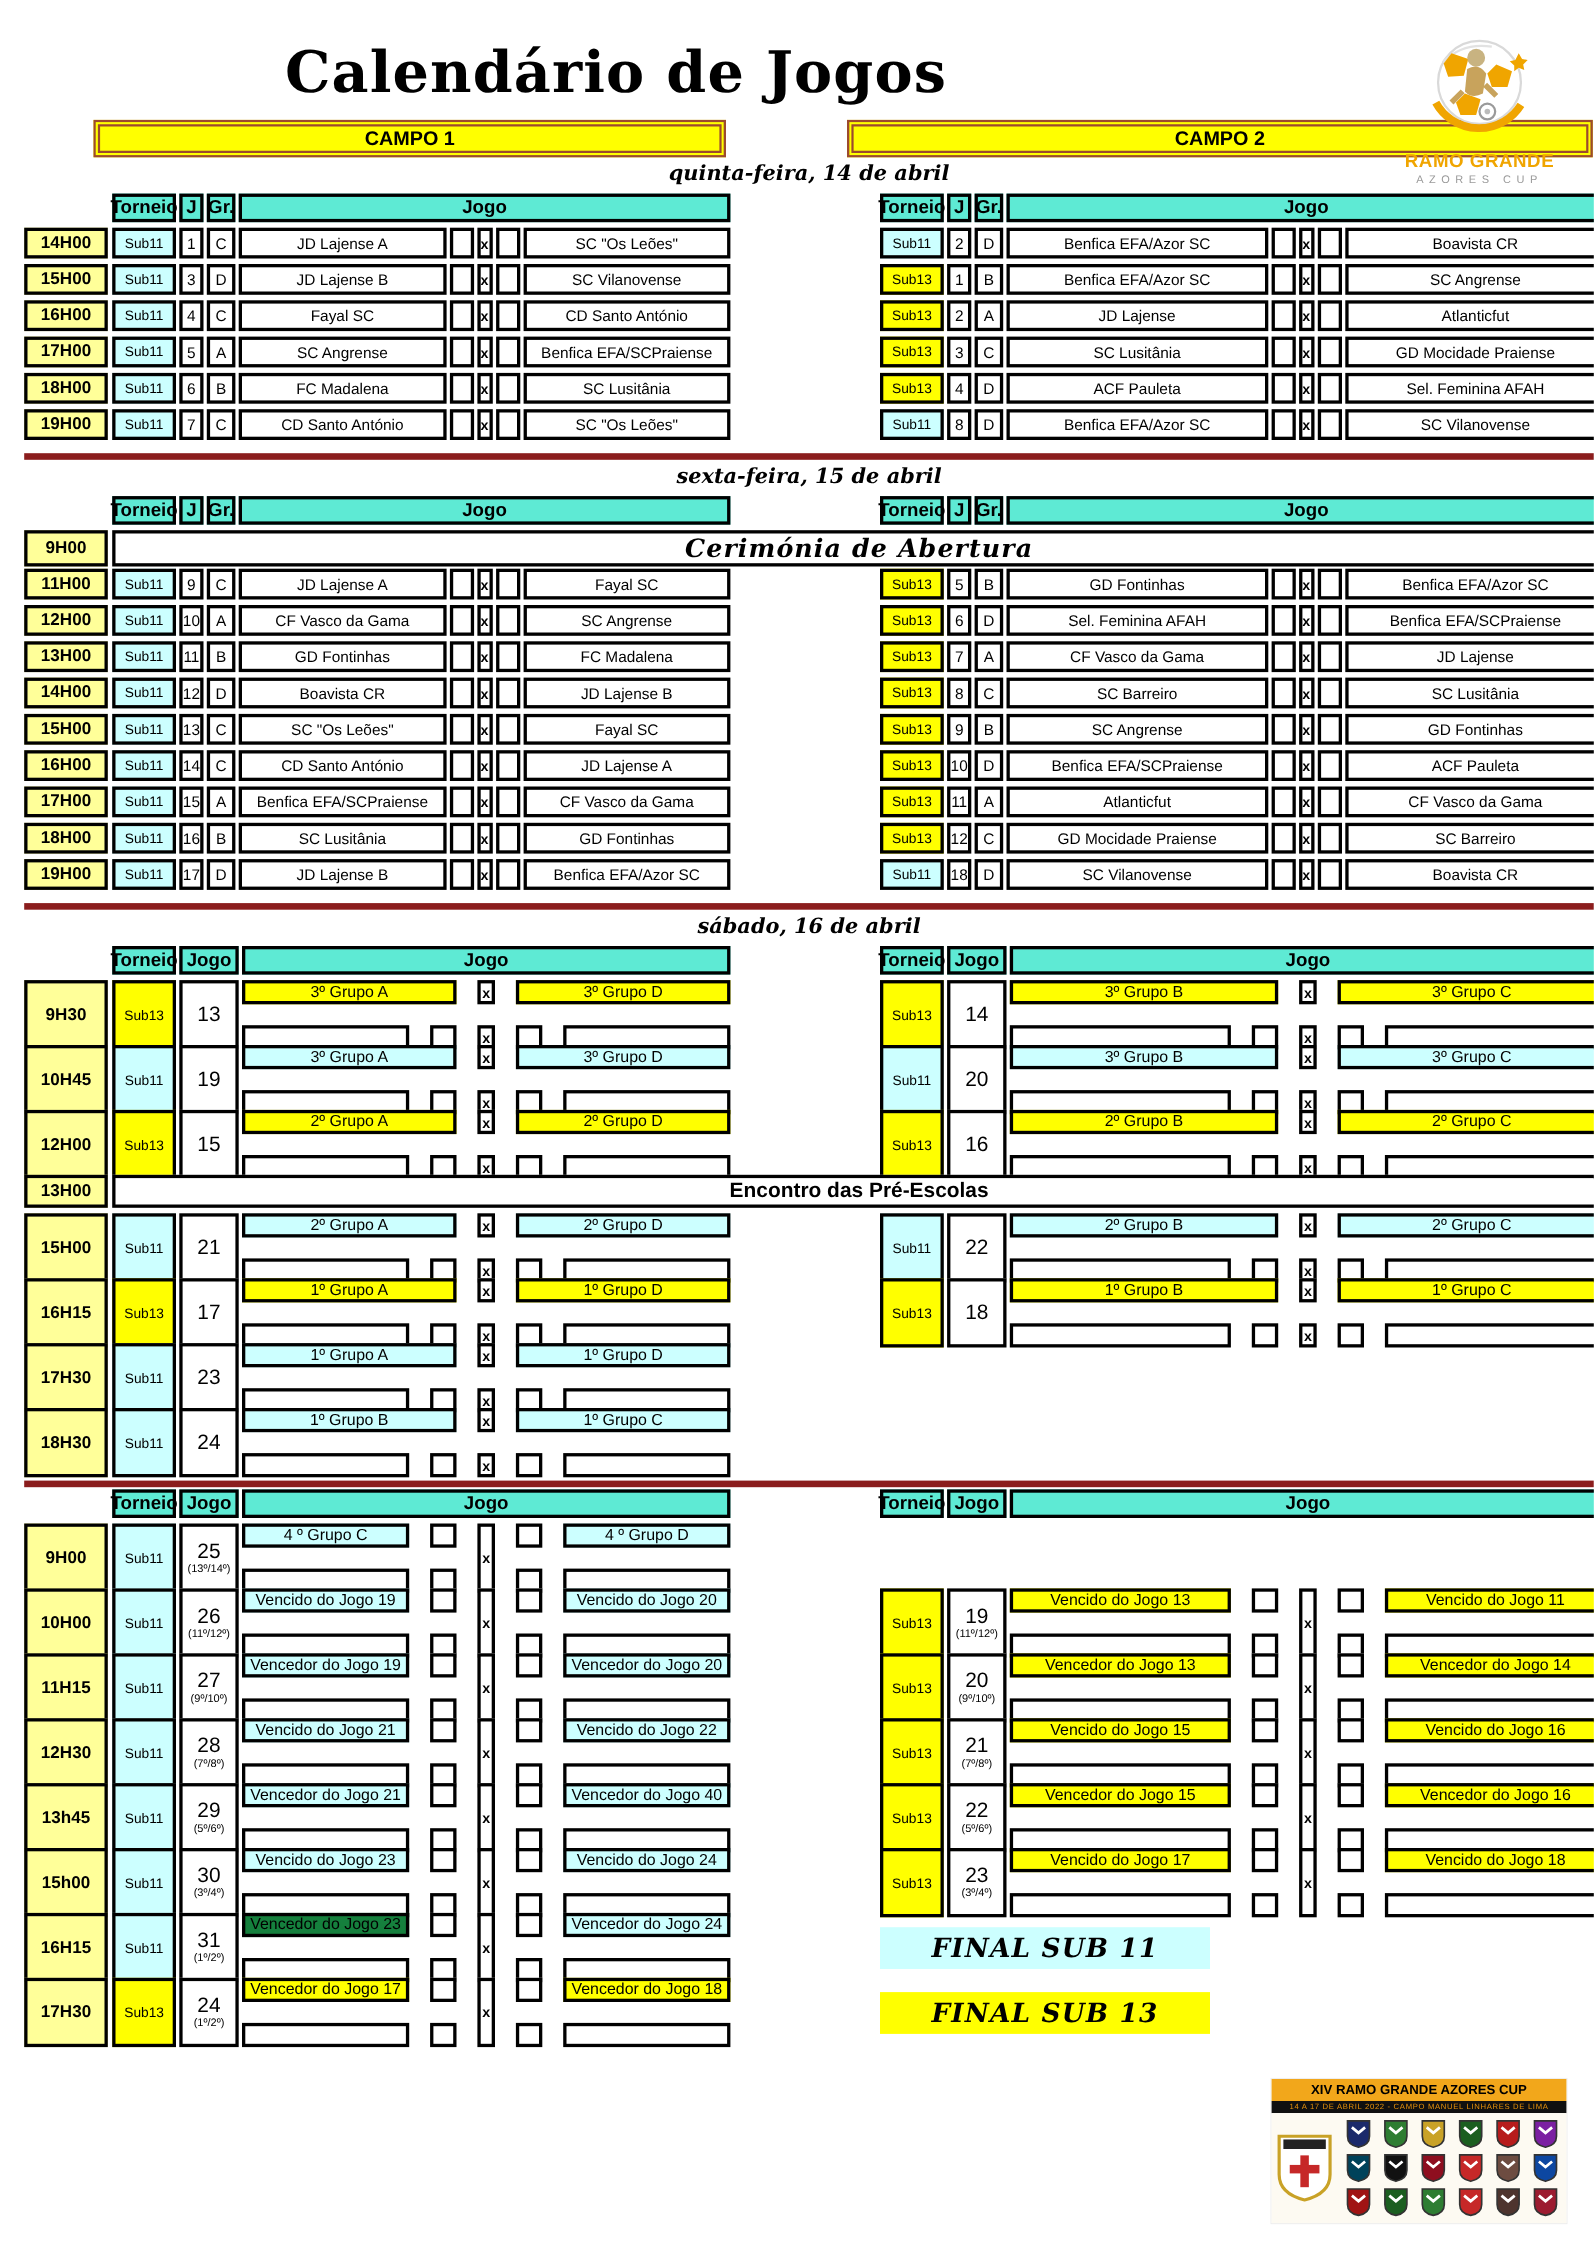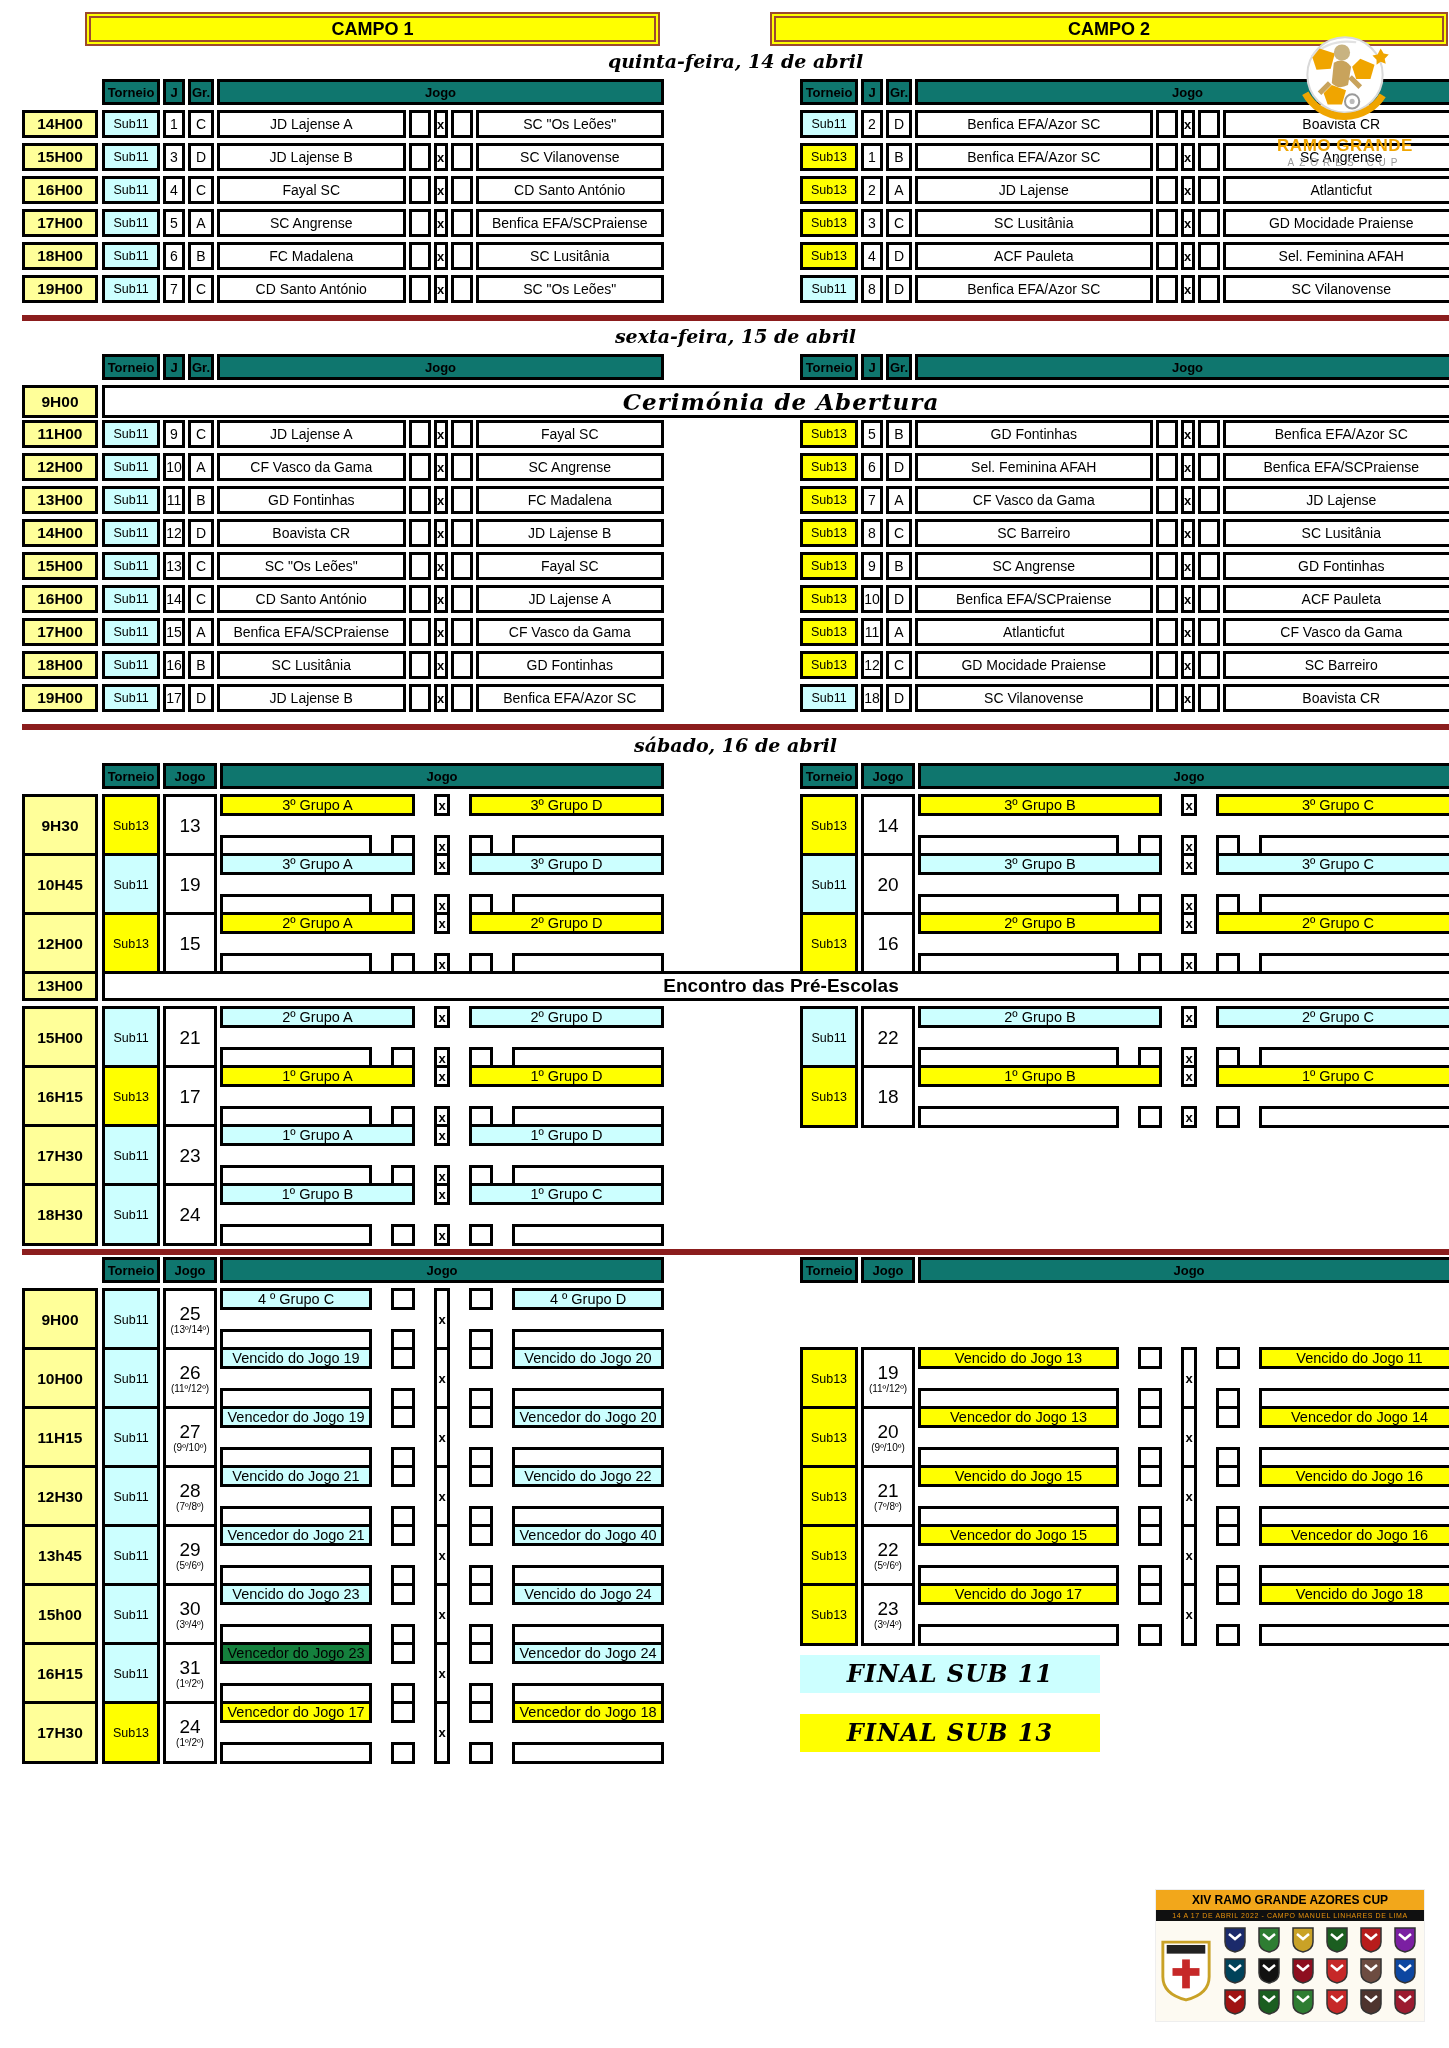--- a/index.html
+++ b/index.html
@@ -20,22 +20,22 @@
         font-size:19px;margin:4px 0 7px 0;}
   .day-row{display:grid;grid-template-columns:76px 562px 128px 660px;column-gap:4px;margin-bottom:5px;}
   .r-g{height:28px;}
   .r-k{height:54px;}
   .r-span{height:30px;}
   .time{background:#FFFF99;border:3px solid #000;display:flex;align-items:center;justify-content:center;
         font-weight:700;font-size:15.5px;}
   .c-head{display:grid;column-gap:3px;height:26px;}
   .c-head.g{grid-template-columns:58px 22px 26px 1fr;}
   .c-head.k{grid-template-columns:58px 54px 1fr;}
-  .th{background:#0f766e;border:3px solid #000;display:flex;align-items:center;justify-content:center;
-      font-weight:700;font-size:13px;}
+  .th{background:#5eead4;border:3px solid #000;display:flex;align-items:center;justify-content:center;
+      font-weight:700;font-size:17px;}
   .g-row{display:grid;grid-template-columns:58px 22px 26px 1fr 22px 14px 22px 1fr;column-gap:3px;}
   .k-row{display:grid;grid-template-columns:58px 54px 1fr;column-gap:3px;}
   .cell{border:3px solid #000;background:#fff;display:flex;align-items:center;justify-content:center;
         font-size:14px;white-space:nowrap;overflow:hidden;}
   .tor{font-size:12.5px;}
   .xc{font-weight:700;font-size:13px;}
   .numcell{flex-direction:column;line-height:1;}
   .num{font-size:19px;}
   .numsub{font-size:10px;margin-top:2px;}
   .block{display:grid;grid-template-columns:1fr 24px 16px 24px 1fr;grid-template-rows:1fr 1fr;gap:19px;height:100%;}
@@ -70,20 +70,21 @@
       <path d="M44 36 Q54 30 61 40 L58 58 Q48 63 42 56 Z" fill="#C8A35C"></path>
       <path d="M40 56 L30 66 M60 50 L70 60" stroke="#C8A35C" stroke-width="5" fill="none"></path>
       <circle cx="62" cy="74" r="7" fill="#fff" stroke="#9a9a9a" stroke-width="2"></circle>
       <circle cx="62" cy="74" r="2.5" fill="#bbb"></circle>
       <path d="M90 22 l3 5 5 1 -4 4 1 5 -5 -2 -4 3 0 -5 -4 -4 5 -1 Z" fill="#F0A500"></path>
     </svg>
     <div class="logo-l1">RAMO GRANDE</div>
     <div class="logo-l2">AZORES CUP</div>
   </div>
 
+  <div class="title">Calendário de Jogos</div>
 
   <div class="campos-row">
     <div class="campo-banner">CAMPO 1</div>
     <div class="campo-banner">CAMPO 2</div>
   </div>
 
   <div id="days">
       <div class="day">
         <div class="date">quinta-feira, 14 de abril</div>
         <div class="day-row">

